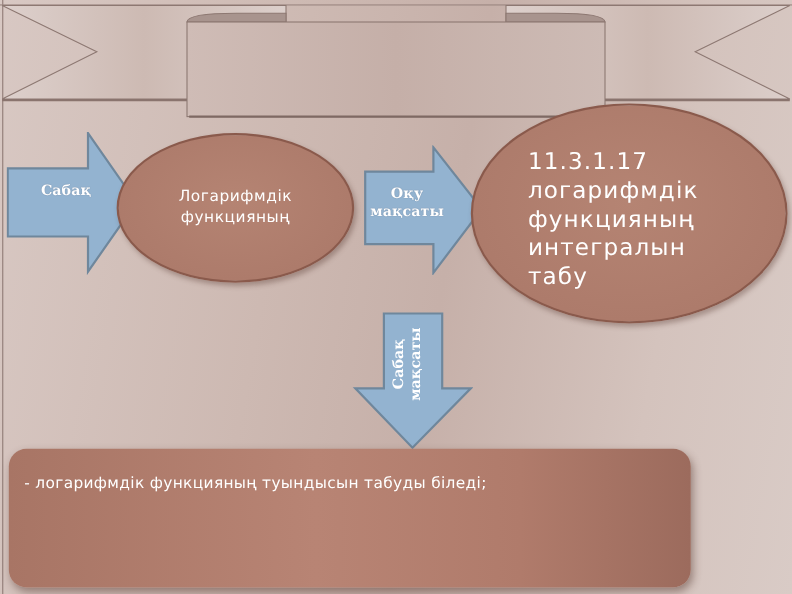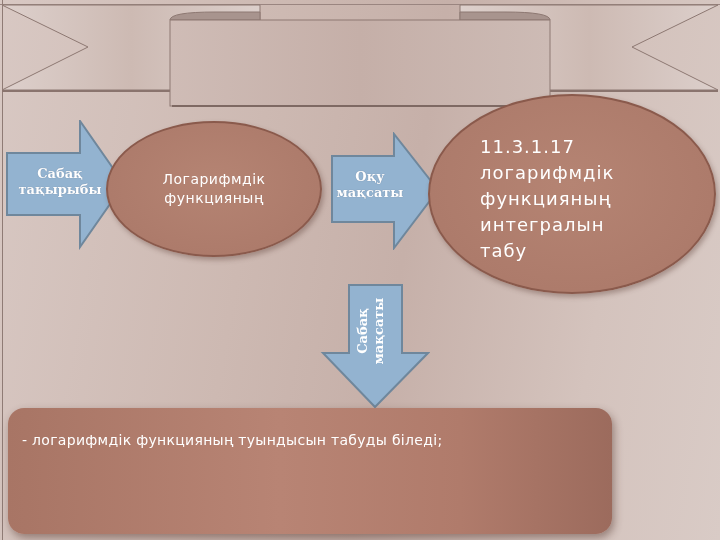--- a/index.html
+++ b/index.html
@@ -23,33 +23,34 @@
     }
 
     .ellipse {
       position: absolute; border-radius: 50%;
       background: radial-gradient(ellipse at 50% 45%, #b58473 0%, #ad7b6b 70%, #a47262 100%);
       border: 2px solid #8a5a4c;
       box-shadow: 2px 3px 5px rgba(80,50,40,0.35);
       color: #ffffff; display: flex; align-items: center; justify-content: center; text-align: center;
     }
     .ell1-text { font-size: 14px; line-height: 19px; letter-spacing: 0.5px; }
-    .ell2-text { font-size: 18px; line-height: 26px; letter-spacing: 1px; text-align: left; position: absolute; left: 50px; top: 38px; }
+    .ell2-text { font-size: 21px; line-height: 26px; letter-spacing: 1px; text-align: left; position: absolute; left: 50px; top: 38px; }
 
     .down-label {
       position: absolute; color: #fff; font-family: "DejaVu Serif", serif; font-weight: bold;
       font-size: 13px; line-height: 16px; white-space: nowrap;
       transform: rotate(-90deg); transform-origin: center center; text-align: center;
     }
 
     .bottom-box {
       position: absolute; left: 8px; top: 408px; width: 604px; height: 126px;
       border-radius: 16px;
       background: linear-gradient(90deg, #a87565 0%, #b88474 45%, #b07b6b 75%, #9c6b5d 100%);
       box-shadow: 2px 4px 8px rgba(70,40,30,0.45);
+      padding-left: 16px;
     }
     .bottom-text {
       position: absolute; left: 14px; top: 22px; width: 680px;
       color: #ffffff; font-size: 14px; line-height: 21px; letter-spacing: 0.3px;
     }
     .bottom-text div { white-space: pre; }
   </style>
 </head>
 <body>
 
@@ -84,21 +85,20 @@
     <line x1="172" y1="106" x2="548" y2="106" stroke="#7e6963" stroke-width="2"></line>
   </svg>
   <div style="position:absolute;left:170px;top:20px;width:380px;height:86px;"></div>
 
   <div class="arrow-right" style="left:6px;top:120px;width:120px;height:130px;">
     <svg width="120" height="130" viewBox="0 0 120 130">
       <polygon points="1,33 74,33 74,1 118,64 74,127 74,95 1,95" fill="#93b3d0" stroke="#6f879c" stroke-width="2"></polygon>
     </svg>
     <div class="arrow-label" style="left:0;top:46px;width:108px;">
       <div>Сабақ</div>
-      <div>тақырыбы</div>
     </div>
   </div>
 
   <div class="ellipse" style="left:106px;top:121px;width:212px;height:132px;">
     <div class="ell1-text">
       <div>Логарифмдік</div>
       <div>функцияның</div>
     </div>
   </div>
 

